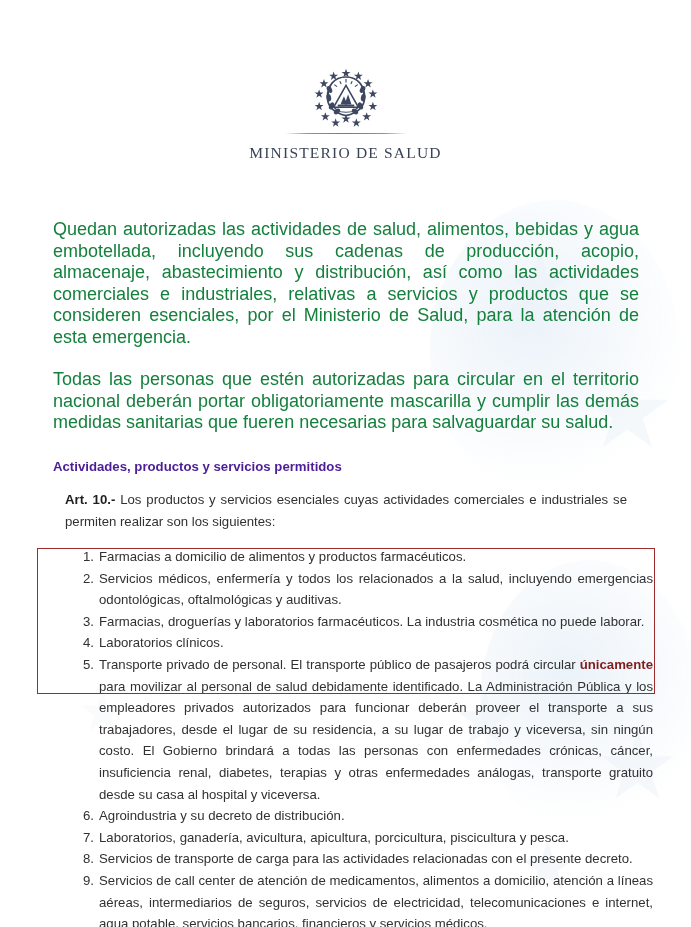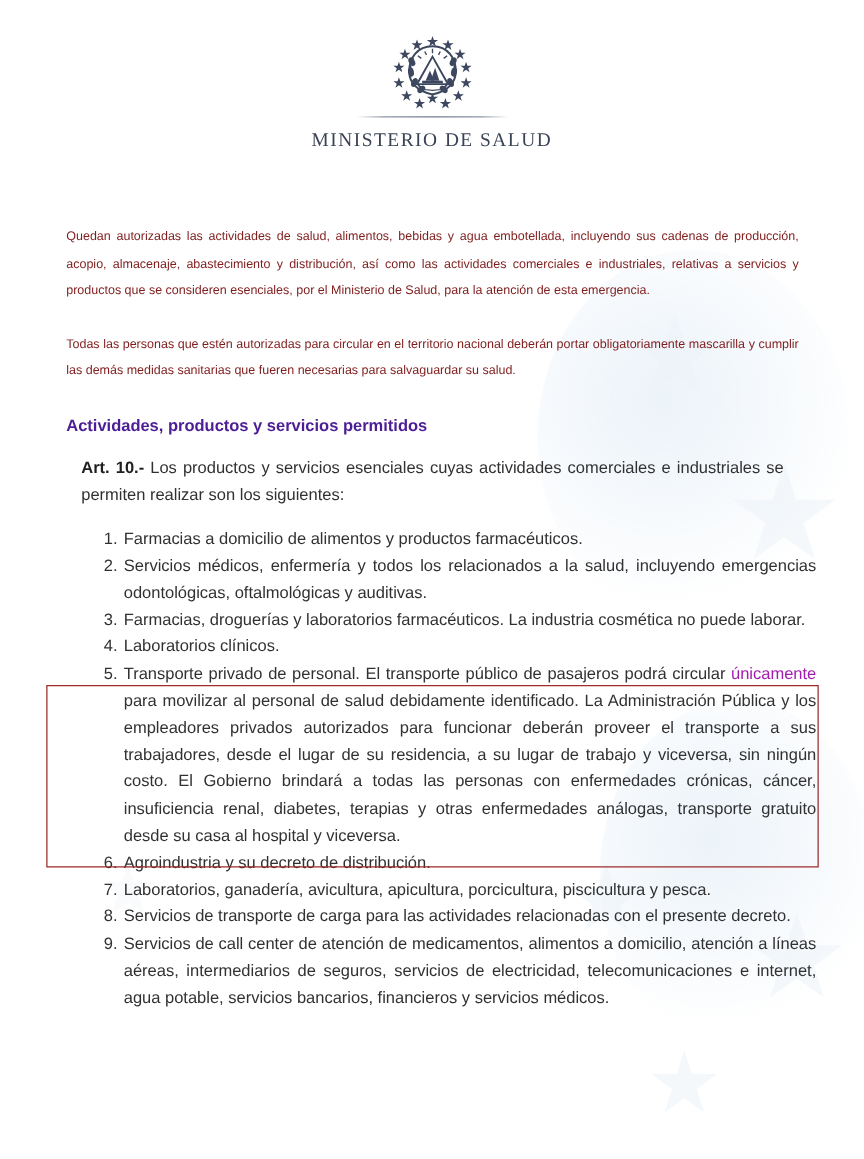--- a/index.html
+++ b/index.html
@@ -34,20 +34,21 @@
     border-radius: 50%;
     background: radial-gradient(circle at 40% 40%, #dbe8f4 0%, rgba(219,232,244,0) 70%);
   }
 
   
   .header {
     position: relative;
     z-index: 2;
     text-align: center;
     padding-top: 26px;
+    margin-top: 40px;
   }
   .emblem {
     width: 84px;
     height: 62px;
     margin: 0 auto;
     display: block;
   }
   .header-rule {
     width: 122px;
     height: 1px;
@@ -65,25 +66,25 @@
 
   
   .content {
     position: relative;
     z-index: 2;
     margin: 0;
     padding: 0 52px 0 53px;
     color: #2c2c2c;
   }
   .para {
-    font-size: 10px;
+    font-size: 18px;
     line-height: 21.5px;
     text-align: justify;
     margin: 0;
-    color: #7f1d1d;
+    color: #15803d;
   }
   .para.first { margin-top: 57px; }
   .para.second { margin-top: 21px; }
 
   .section-heading {
     font-size: 13.2px;
     line-height: 21.5px;
     font-weight: bold;
     margin-top: 22px;
     color: #4c1d95;
@@ -115,21 +116,21 @@
     margin-bottom: 0px;
   }
   .list-item .num {
     position: absolute;
     left: 0;
     top: 0;
     width: 18px;
     text-align: right;
     color: #313131;
   }
-  .list-item b { font-weight: normal; color: #a21caf; }
+  .list-item b { font-weight: bold; color: #7f1d1d; }
 
   
   .redbox {
     position: absolute;
     left: 37px;
     top: 548px;
     width: 618px;
     height: 146px;
     border: 1.5px solid #9e2b2b;
     box-sizing: border-box;

